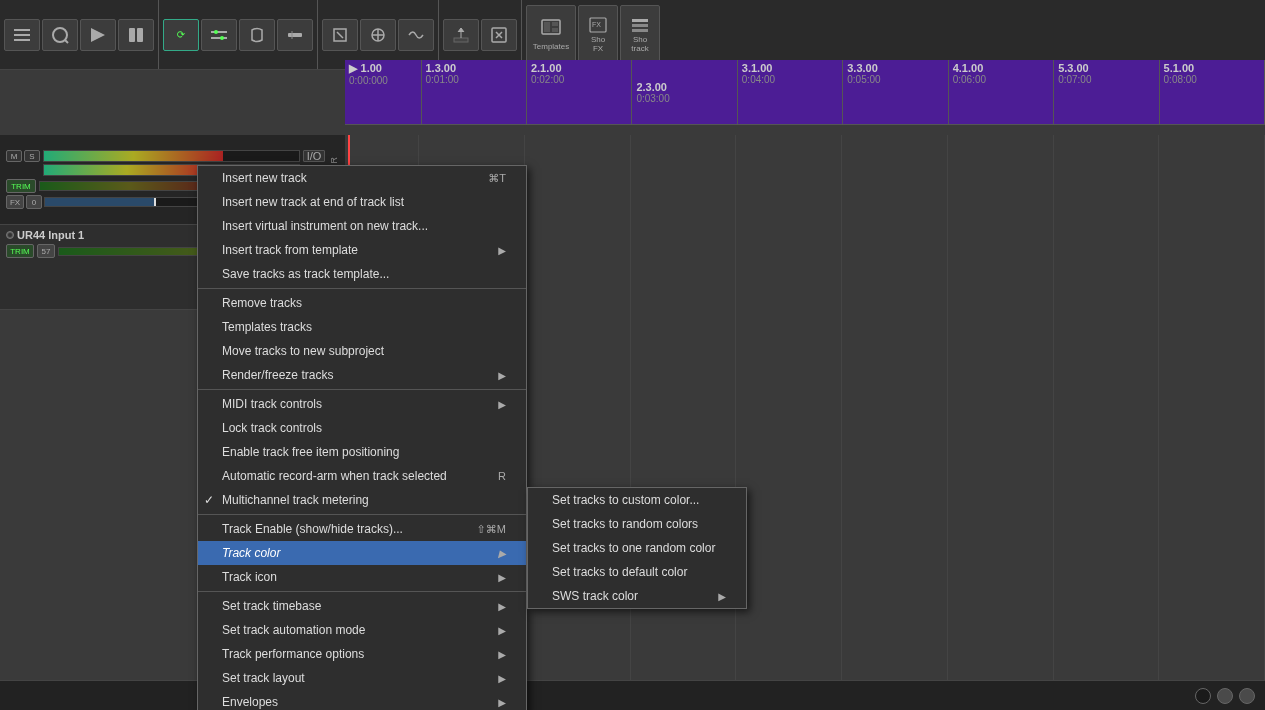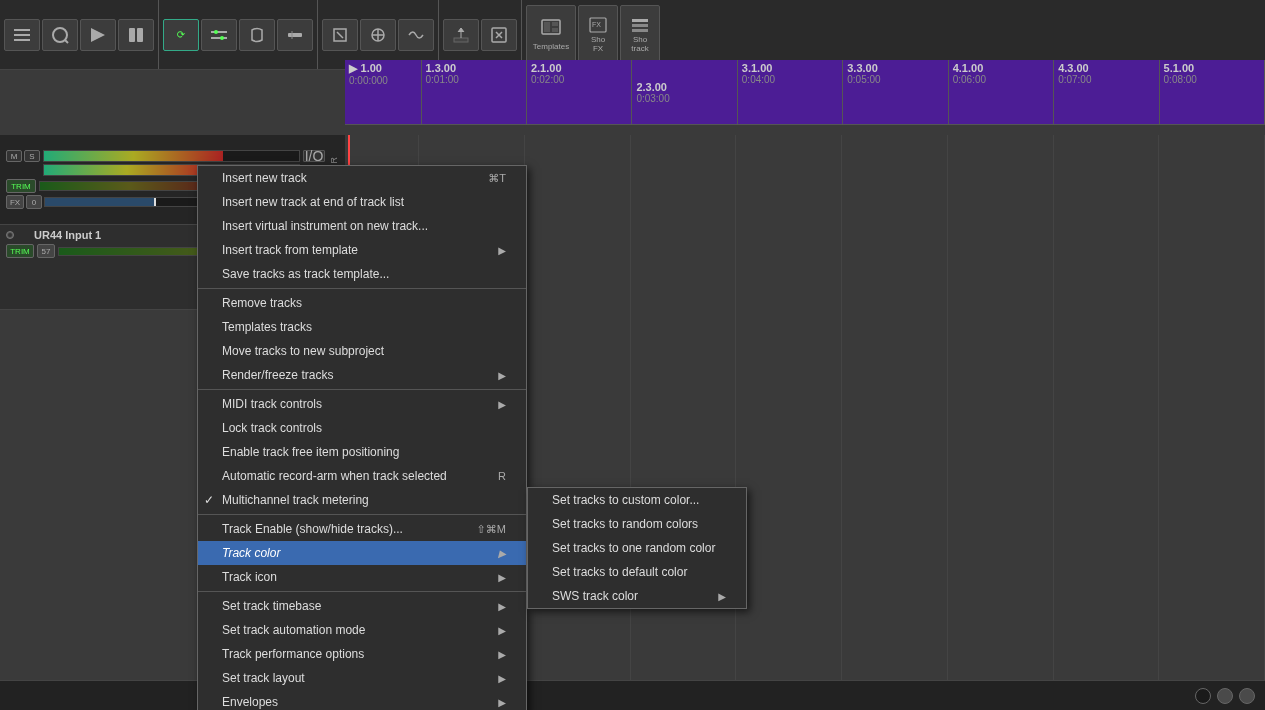--- a/index.html
+++ b/index.html
@@ -212,21 +212,21 @@
     }
 
     .track-io-btn {
       width: 22px;
       height: 12px;
       background: #333;
       border: 1px solid #555;
       display: flex;
       align-items: center;
       justify-content: center;
-      font-size: 14px;
+      font-size: 11px;
       color: #aaa;
       cursor: pointer;
       border-radius: 1px;
     }
   </style>
 </head>
 <body>
 
 <div class="toolbar">
   <div class="toolbar-section">
@@ -365,21 +365,21 @@
   </div>
   <div class="ruler-segment" style="flex:1;">
     <div class="ruler-time">3.3.00</div>
     <div class="ruler-sub">0:05:00</div>
   </div>
   <div class="ruler-segment" style="flex:1;">
     <div class="ruler-time">4.1.00</div>
     <div class="ruler-sub">0:06:00</div>
   </div>
   <div class="ruler-segment" style="flex:1;">
-    <div class="ruler-time">4.3.00</div>
+    <div class="ruler-time">5.3.00</div>
     <div class="ruler-sub">0:07:00</div>
   </div>
   <div class="ruler-segment" style="flex:1;">
     <div class="ruler-time">5.1.00</div>
     <div class="ruler-sub">0:08:00</div>
   </div>
 </div>
 
 <div style="position:absolute;top:135px;left:0;width:345px;height:90px;background:#252525;border-bottom:1px solid #444;">
   <div style="display:flex;height:100%;padding:4px 6px;gap:4px;align-items:center;">
@@ -421,21 +421,21 @@
         <div class="track-btn" style="width:28px;font-size:8px;background:#3a3a1a;color:#aa5;">MONO</div>
       </div>
     </div>
     <div style="writing-mode:vertical-lr;transform:rotate(180deg);color:#888;font-size:9px;letter-spacing:2px;">MASTER</div>
   </div>
 </div>
 
 <div style="position:absolute;top:225px;left:0;width:345px;height:85px;background:#2e2e2e;border-bottom:1px solid #444;">
   <div style="display:flex;height:100%;padding:4px 6px;">
     <div style="flex:1;">
-      <div style="display:flex;align-items:center;gap:20px;margin-bottom:3px;text-align:center;">
+      <div style="display:flex;align-items:center;gap:3px;margin-bottom:3px;text-align:center;">
         <div style="width:8px;height:8px;background:#555;border-radius:50%;border:1px solid #777;display:flex;align-items:center;justify-content:center;">
           <div style="width:4px;height:4px;background:#333;border-radius:50%;"></div>
         </div>
         <div style="color:#ccc;font-size:11px;font-weight:bold;">UR44 Input 1</div>
       </div>
       <div style="display:flex;align-items:center;gap:3px;margin-bottom:2px;">
         <div class="track-btn" style="width:28px;background:#2a4a2a;color:#5f5;font-size:8px;">TRIM</div>
         <div class="track-btn" style="width:18px;font-size:8px;">57</div>
         <div style="flex:1;height:9px;background:#1a1a1a;border:1px solid #444;position:relative;overflow:hidden;">
           <div style="height:100%;width:74%;background:linear-gradient(to right,#1a5a1a,#5a5a1a);"></div>

